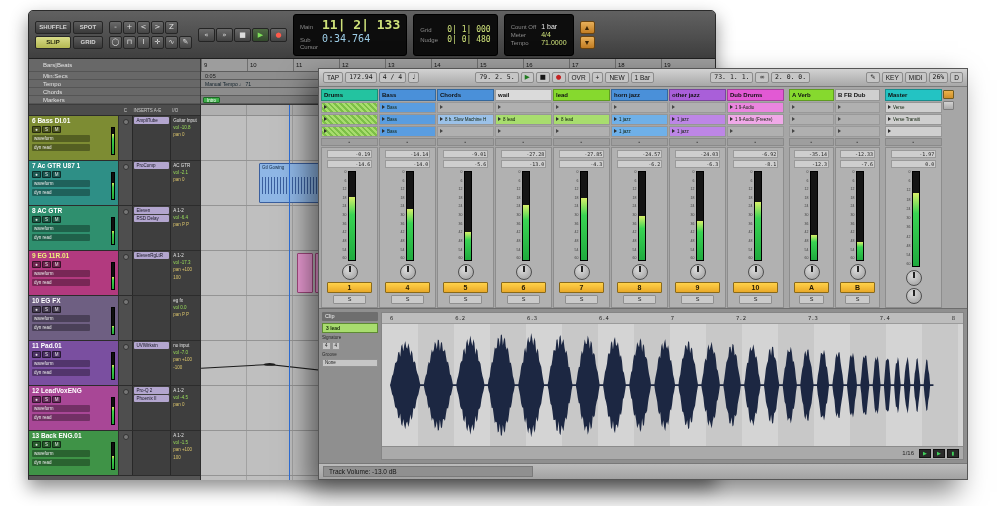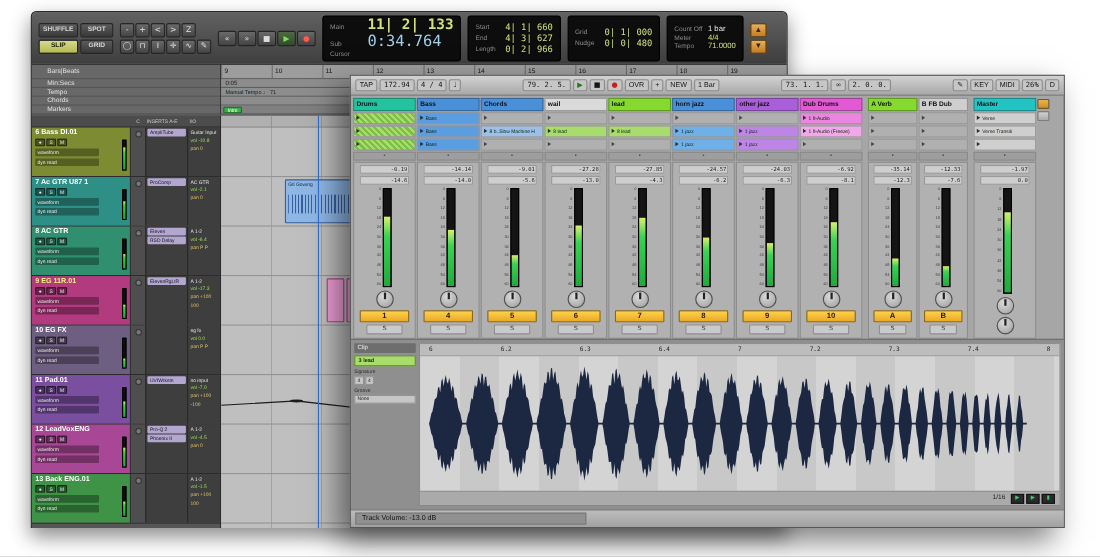--- a/index.html
+++ b/index.html
@@ -15,24 +15,24 @@
   .pt-mode{font-size:6px;color:#d5d5d5;background:linear-gradient(#5c5c5c,#393939);border:1px solid #262626;border-radius:2px;display:flex;align-items:center;justify-content:center;font-weight:bold}
   .pt-mode.active{background:linear-gradient(#d9dc8a,#b4b851);color:#20240a}
   .pt-toolgrid{display:flex;flex-direction:column;gap:2px}
   .pt-toolrow{display:flex;gap:1px}
   .pt-tool{width:13px;height:13px;background:linear-gradient(#6a6a6a,#454545);border:1px solid #262626;color:#e0e0e0;font-size:7px;display:flex;align-items:center;justify-content:center;border-radius:2px;font-family:"DejaVu Sans",sans-serif}
   .pt-trans{display:flex;gap:1px;align-items:center}
   .pt-tb2{width:17px;height:14px;background:linear-gradient(#6a6a6a,#434343);border:1px solid #242424;border-radius:2px;color:#dcdcdc;font-size:7px;display:flex;align-items:center;justify-content:center;font-family:"DejaVu Sans",sans-serif}
   .pt-tb2.play{color:#7ee05a;background:linear-gradient(#4f6a44,#33492c)}
   .pt-tb2.rec{color:#ff5a4a}
   .pt-lcd{background:#0d0d0d;border:1px solid #000;border-radius:3px;padding:2px 6px;height:42px;display:flex;flex-direction:column;justify-content:center}
-  .pt-crow{display:flex;align-items:baseline;gap:12px;line-height:1.15}
+  .pt-crow{display:flex;align-items:baseline;gap:0;line-height:1.15}
   .pt-clabel{font-size:6px;color:#8a8a8a;min-width:22px}
   .pt-main{font-size:13px;font-weight:bold;color:#cfe27a}
-  .pt-sub{font-size:14px;color:#9ecfe8}
+  .pt-sub{font-size:10px;color:#9ecfe8}
   .pt-selgrid{display:grid;grid-template-columns:auto auto;gap:1px 5px;align-items:center}
   .pt-selval{font-size:8px;color:#cfe27a}
   .pt-gn .pt-selval{font-size:8px}
   .pt-meterlcd .pt-selval{font-size:7px}
   .pt-meterlcd .v2{color:#e8e8e8}
   .pt-arrows{display:flex;flex-direction:column;gap:2px}
   .pt-arrow{width:15px;height:13px;background:linear-gradient(#e8b05a,#c27d23);border:1px solid #6a4410;border-radius:2px;color:#3a2406;font-size:7px;display:flex;align-items:center;justify-content:center}
 
   .pt-rulerzone{display:flex;height:46px;background:#7b7b7b;border-bottom:1px solid #3c3c3c}
   .pt-rlabels{width:172px;background:#686868;border-right:1px solid #363636;display:flex;flex-direction:column}
@@ -168,30 +168,20 @@
       <div class="pt-crow">
         <span class="pt-clabel">Main</span>
         <span class="pt-main mono">11| 2| 133</span>
       </div>
       <div class="pt-crow">
         <span class="pt-clabel">Sub</span>
         <span class="pt-sub mono">0:34.764</span>
       </div>
       <div class="pt-crow">
         <span class="pt-clabel">Cursor</span>
-      </div>
-    </div>
-    <div class="pt-lcd">
-      <div class="pt-selgrid">
-        <span class="pt-clabel">Start</span>
-        <span class="pt-selval mono">4| 1| 660</span>
-        <span class="pt-clabel">End</span>
-        <span class="pt-selval mono">4| 3| 627</span>
-        <span class="pt-clabel">Length</span>
-        <span class="pt-selval mono">0| 2| 966</span>
       </div>
     </div>
     <div class="pt-lcd pt-gn">
       <div class="pt-selgrid">
         <span class="pt-clabel">Grid</span>
         <span class="pt-selval mono">0| 1| 000</span>
         <span class="pt-clabel">Nudge</span>
         <span class="pt-selval mono">0| 0| 480</span>
       </div>
     </div>

